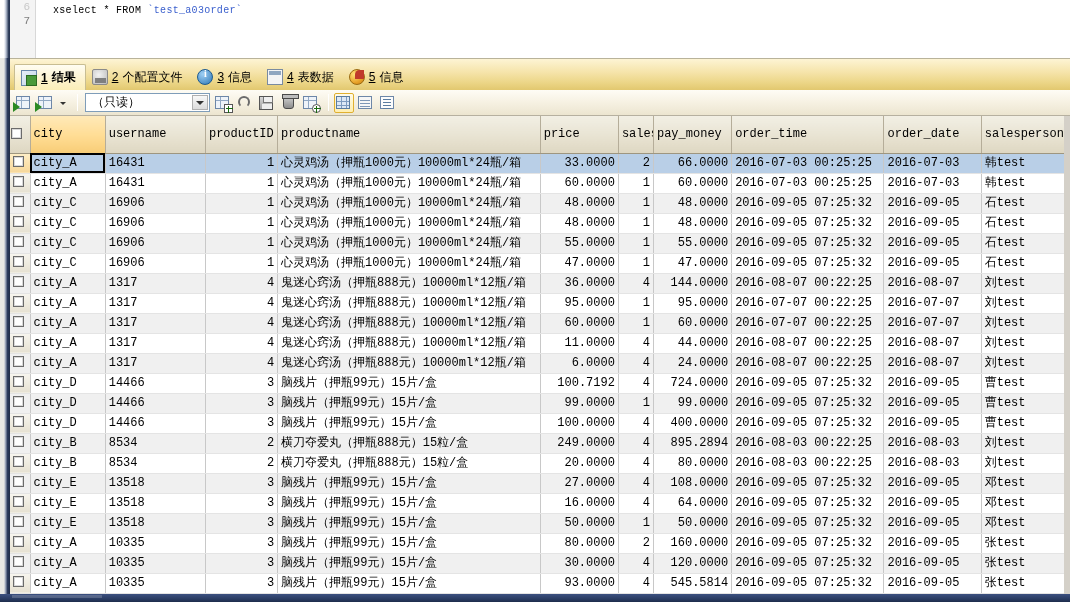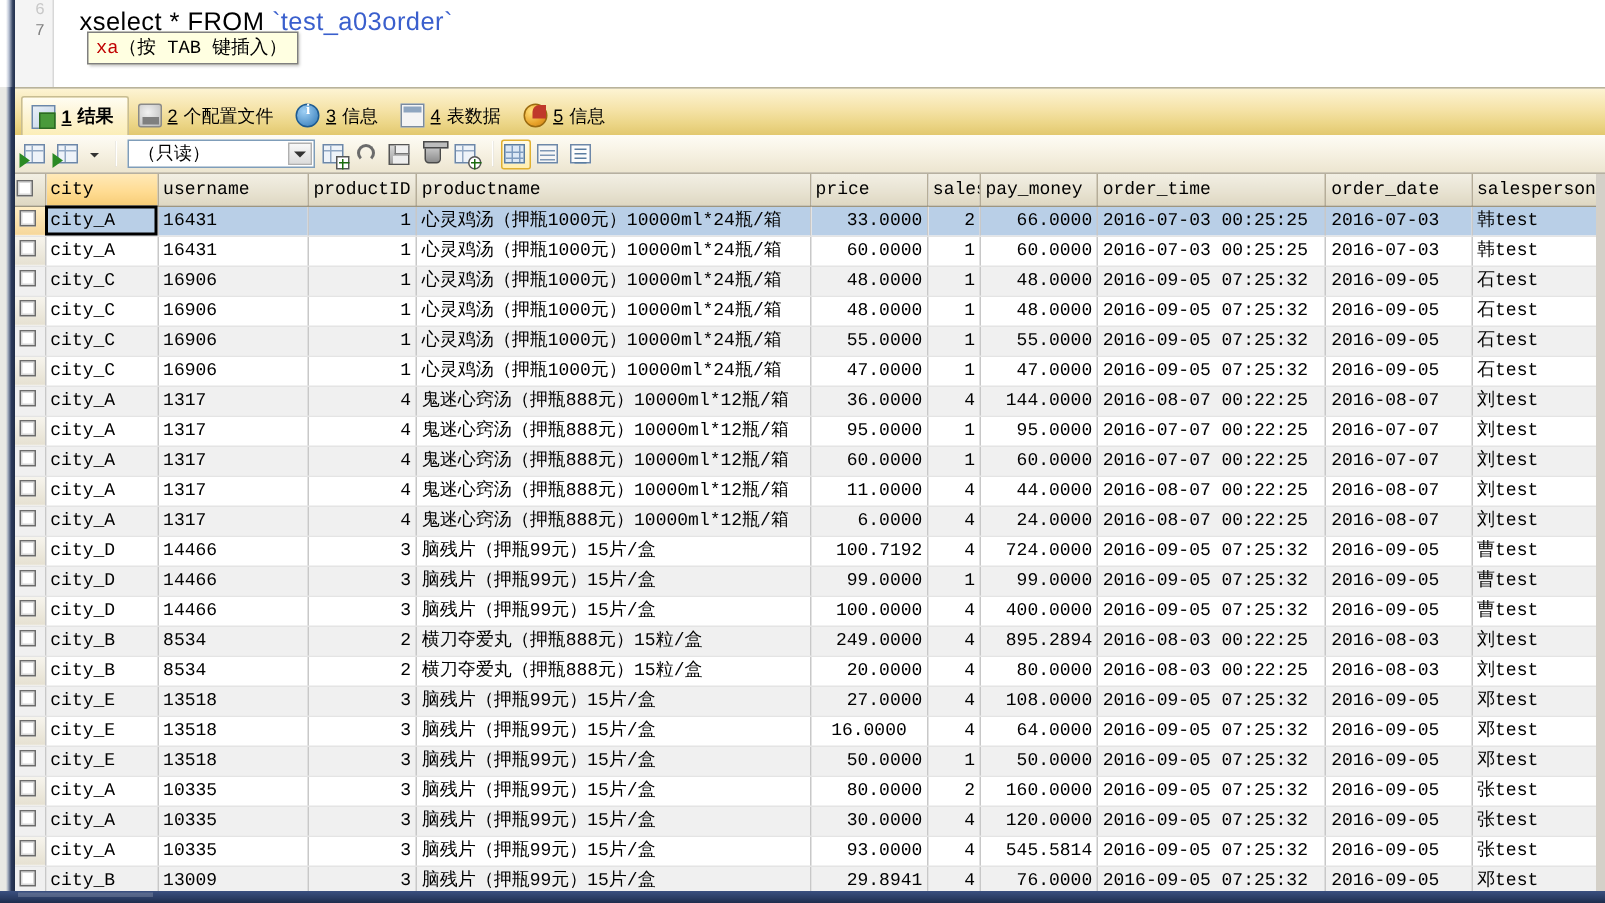--- a/index.html
+++ b/index.html
@@ -38,22 +38,22 @@
   }
   .gutter-num {
     font-family: "Liberation Mono", monospace;
     font-size: 11px; color: #808080;
     text-align: right; padding-right: 5px;
     line-height: 14px;
   }
   .gutter-num.faded { color: #c8c8c8; }
   .sql-line {
     position: absolute; left: 45px; top: 5px;
-    font-family: Liberation Sans, sans-serif;
-    font-size: 17px; color: #000; white-space: pre;
+    font-family: Liberation Mono, monospace;
+    font-size: 10px; color: #000; white-space: pre;
     letter-spacing: 0.3px;
   }
   .kw { color: #3a5fcd; }
   .ident { color: #000; }
   .autocomplete {
     position: absolute; left: 50px; top: 21px;
     background: #ffffe1;
     border: 1px solid #7f7f7f;
     box-shadow: 1px 1px 2px rgba(0,0,0,0.25);
     padding: 1px 6px 2px 5px;
@@ -210,21 +210,21 @@
     border-right: 1px solid #c8c8c8;
     border-bottom: 1px solid #e4e4e4;
   }
   table.grid th {
     background: linear-gradient(to bottom, #f2efe4 0%, #e8e3d2 55%, #ded7c2 100%);
     border-right: 1px solid #b5ad99;
     border-bottom: 1px solid #9e9680;
     font-weight: normal;
     text-align: left;
     color: #000;
-    height: 21px;
+    height: 37px;
   }
   table.grid th.active-col {
     background: linear-gradient(to bottom, #ffe9b8 0%, #ffdc93 55%, #f7cd77 100%);
   }
   th.gut, td.gut {
     width: 22px; padding: 0;
     background: linear-gradient(to bottom, #f2efe4, #ded7c2);
     border-right: 1px solid #b5ad99;
     text-align: center;
   }
@@ -262,21 +262,20 @@
 <body>
 
 <div id="app">
 
   <div class="editor">
     <div class="gutter">
       <div class="gutter-num faded">6</div>
       <div class="gutter-num">7</div>
     </div>
     <div class="sql-line"><span class="ident">xselect * FROM </span><span class="kw">`test_a03order`</span></div>
-    <div class="autocomplete"><span class="ac-key">xa</span><span>（按 TAB 键插入）</span></div>
   </div>
 
   <div class="tabstrip">
     <div class="tabs" id="tabs-host">
         <div class="tab active">
           <span class="tab-ico ico-grid-green"></span>
           <span class="tabnum">1</span>
           <span>结果</span>
         </div>
         <div class="tab">
@@ -589,21 +588,21 @@
             <td style="width: 152px;">2016-09-05 07:25:32</td>
             <td style="width: 97px;">2016-09-05</td>
             <td style="width: 88px;">邓test</td>
           </tr>
           <tr class="">
             <td class="gut"><span class="cbox"></span></td>
             <td style="width: 75px;">city_E</td>
             <td style="width: 100px;">13518</td>
             <td class="num" style="width: 72px;">3</td>
             <td style="width: 262px;">脑残片（押瓶99元）15片/盒</td>
-            <td class="num" style="width: 78px; text-align: center;">16.0000</td>
+            <td class="num" style="width: 78px;">16.0000</td>
             <td class="num" style="width: 35px;">4</td>
             <td class="num" style="width: 78px;">64.0000</td>
             <td style="width: 152px;">2016-09-05 07:25:32</td>
             <td style="width: 97px;">2016-09-05</td>
             <td style="width: 88px;">邓test</td>
           </tr>
           <tr class="alt">
             <td class="gut"><span class="cbox"></span></td>
             <td style="width: 75px;">city_E</td>
             <td style="width: 100px;">13518</td>

